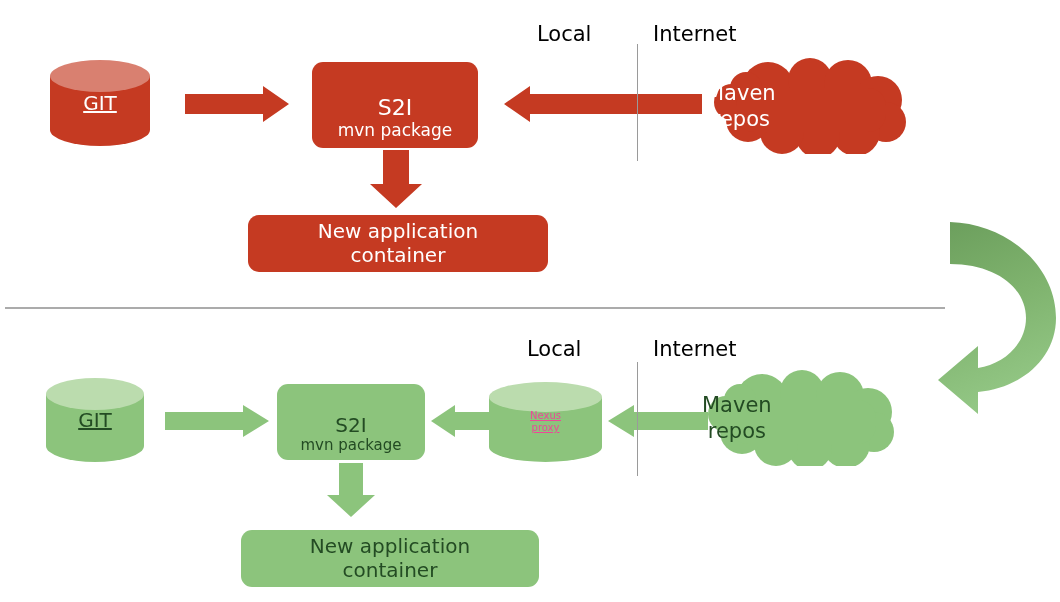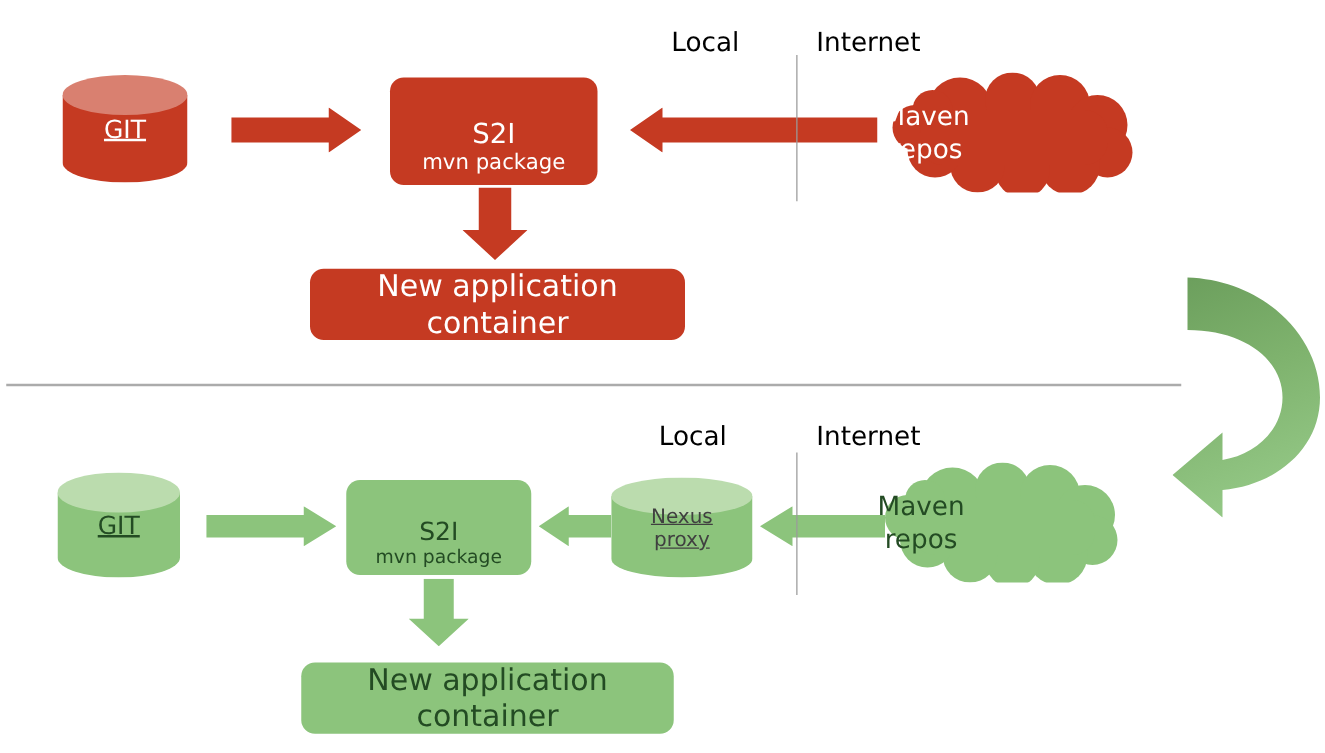--- a/index.html
+++ b/index.html
@@ -34,39 +34,39 @@
     border-radius: 11px;
   }
   .rrect.red  { background: #C53A22; color: #ffffff; }
   .rrect.green{ background: #8CC47C; color: #234B23; }
 
   .s2i-title   { display: block; font-size: 22px; margin-top: 25px; }
   .s2i-sub     { display: block; font-size: 17px; }
   .s2i-title.sm{ font-size: 20px; }
   .s2i-sub.sm  { font-size: 15px; }
 
-  .box-text { font-size: 24px; }
+  .box-text { font-size: 20px; }
 
   
   .cyl { position: absolute; }
   .cyl svg { position: absolute; left: 0; top: 0; }
   .cyl .cyl-label {
     position: absolute;
     left: 0; top: 0;
     width: 100%; height: 100%;
     display: flex;
     align-items: center;
     justify-content: center;
     text-align: center;
     line-height: 1.2;
     text-decoration: underline;
   }
   .cyl.red .cyl-label   { color: #ffffff; font-size: 20px; }
   .cyl.green .cyl-label { color: #234B23; font-size: 20px; }
-  .cyl.green.small .cyl-label { color: #404040; font-size: 16px; }
+  .cyl.green.small .cyl-label { color: #ec4899; font-size: 10px; }
 
   
   .cloud { position: absolute; }
   .cloud svg { position: absolute; left: 0; top: 0; }
   .cloud .cloud-label {
     position: absolute;
     left: 0; top: 0;
     width: 100%; height: 100%;
     display: flex;
     align-items: center;

